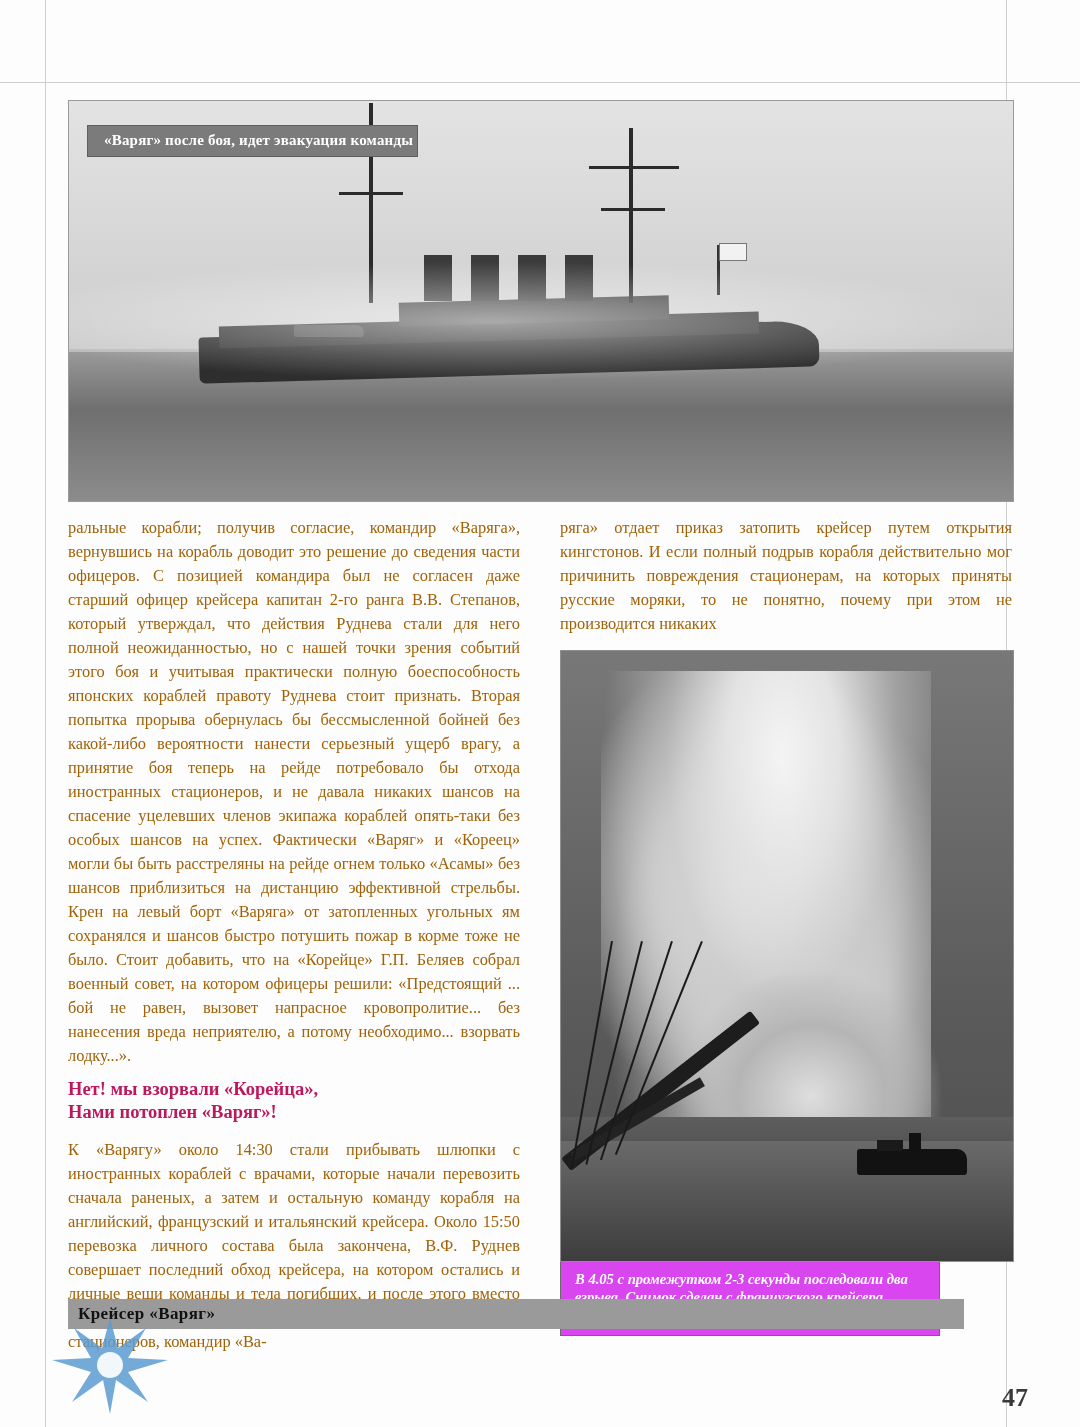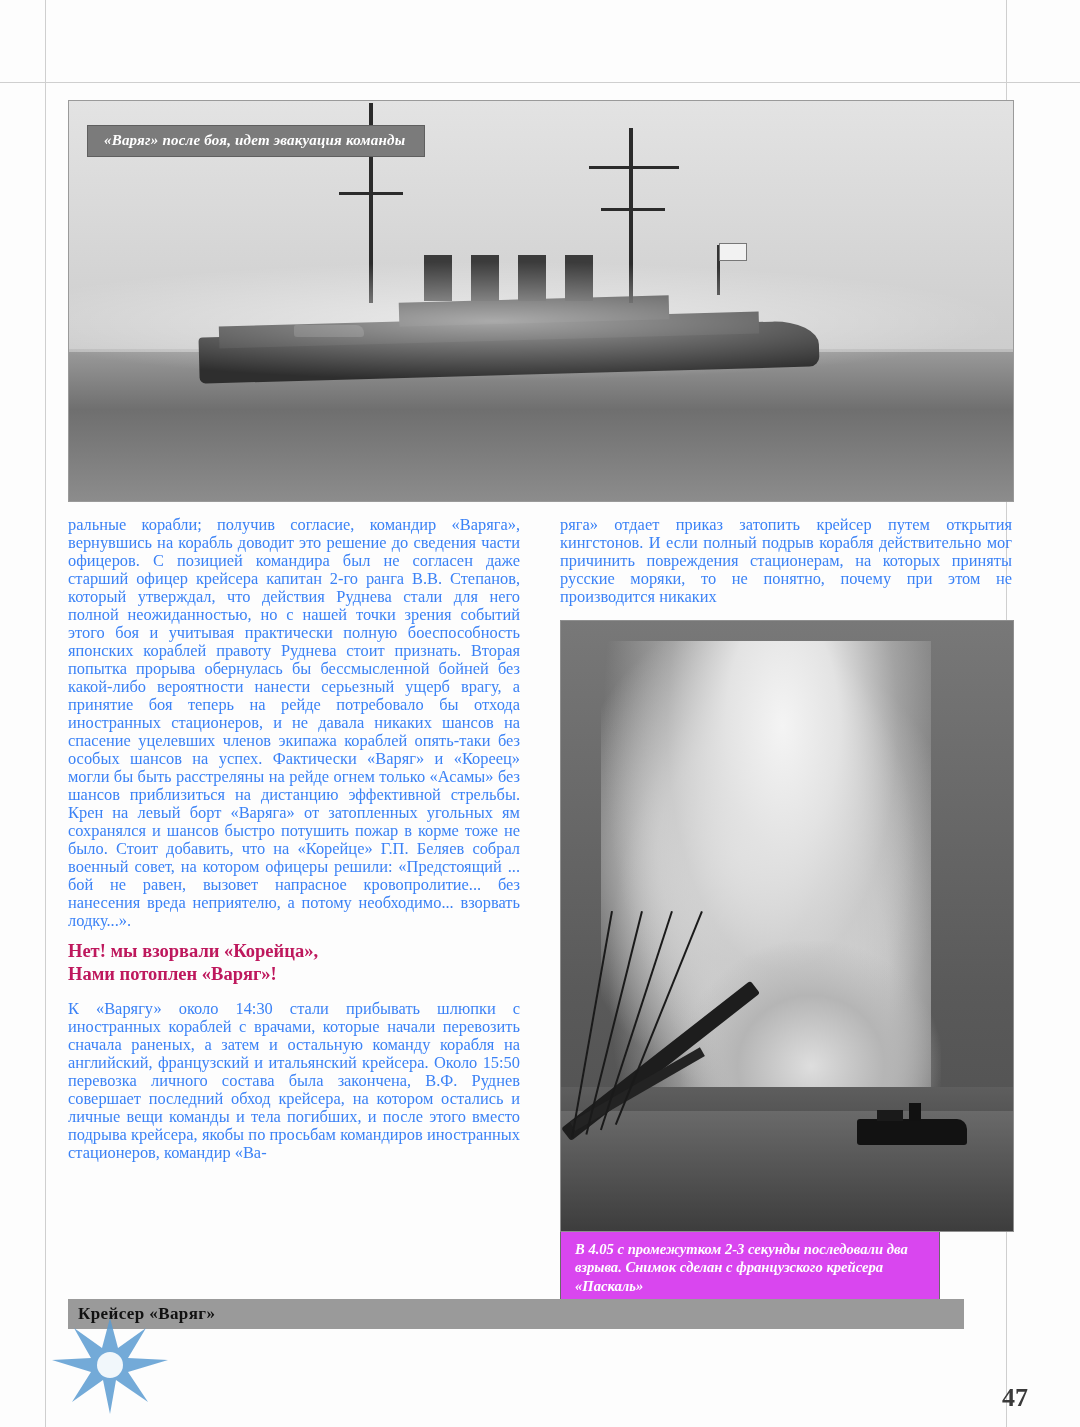--- a/index.html
+++ b/index.html
@@ -71,22 +71,22 @@
   .smallboat{position:absolute;left:95px;bottom:44px;width:70px;height:12px;background:#555;border-radius:2px 8px 3px 3px;}
   .haze{
     position:absolute;left:0;right:0;top:40%;height:30%;
     background:radial-gradient(ellipse at 45% 50%, rgba(255,255,255,.55), rgba(255,255,255,0) 70%);
   }
 
   .caption-top{
     position:absolute;left:18px;top:24px;
     background:#7b7b7b;color:#fff;
     font-family:"Liberation Serif", serif;
-    font-weight:bold;font-style:italic;font-size:15px;
-    padding:6px 19px 7px 16px;
+    font-weight:bold;font-size:15px;
+    padding:6px 4px 7px 16px;
     border:1px solid #5f5f5f;
     letter-spacing:.2px;
     white-space:nowrap;
   }
 
   
   .cols{
     position:relative;
     margin-top:14px;
     width:944px;
@@ -94,23 +94,23 @@
   .col{
     position:absolute;top:0;width:452px;
   }
   .col-left{left:0;}
   .col-right{left:492px;}
 
   p.body{
     margin:0 0 0 0;
     font-family:"Liberation Serif", serif;
     font-size:16.4px;
-    line-height:18px;
+    line-height:24px;
     text-align:justify;
-    color:#3b82f6;
+    color:#a16207;
     hyphens:auto;
   }
   h2.subhead{
     font-family:"Liberation Serif", serif;
     font-weight:bold;
     font-size:18.5px;
     line-height:23px;
     margin:10px 0 14px 0;
     color:#be185d;
   }

